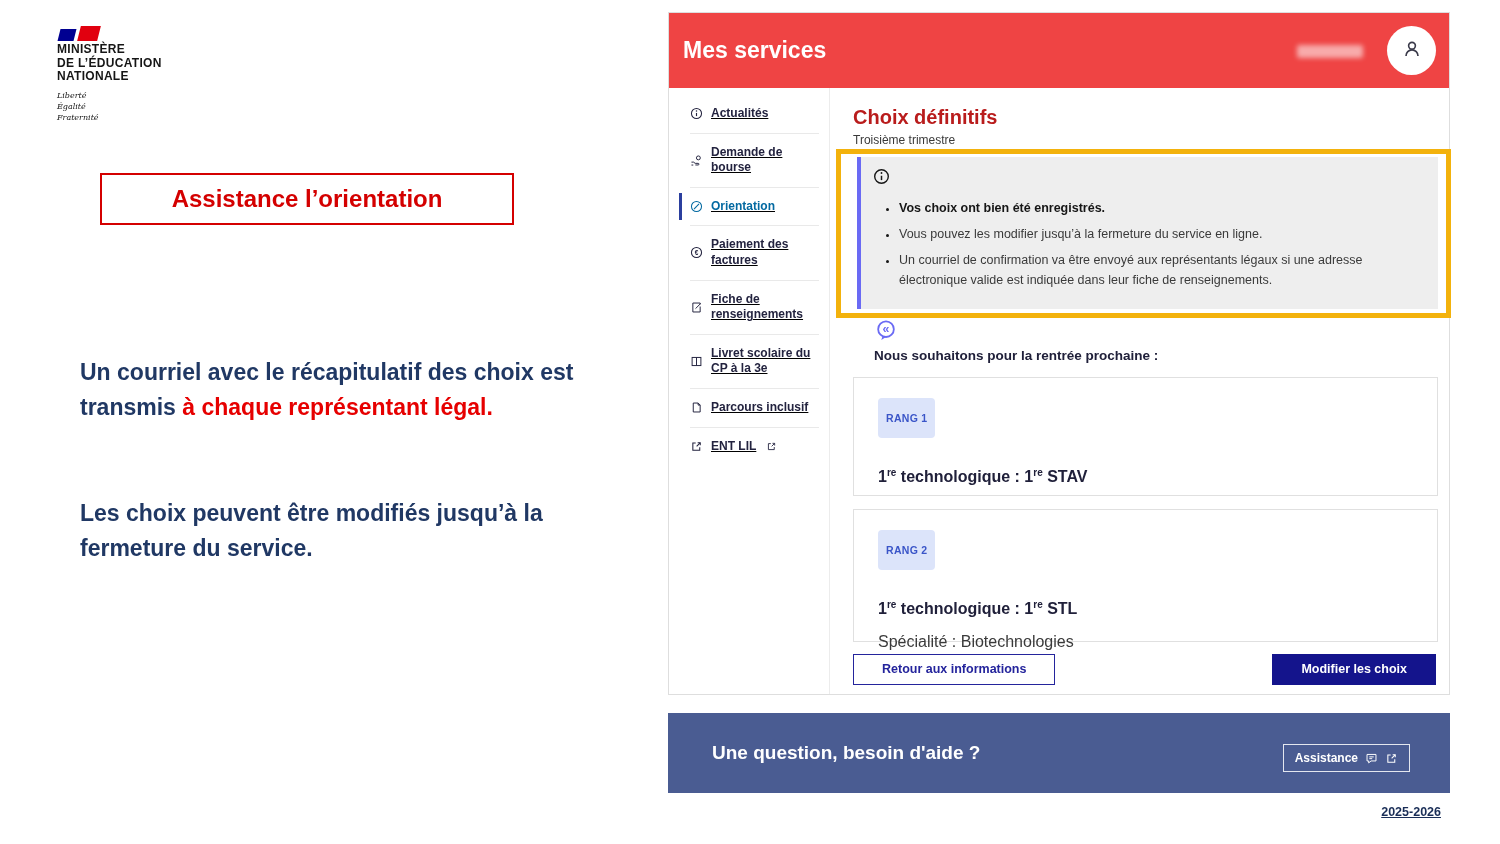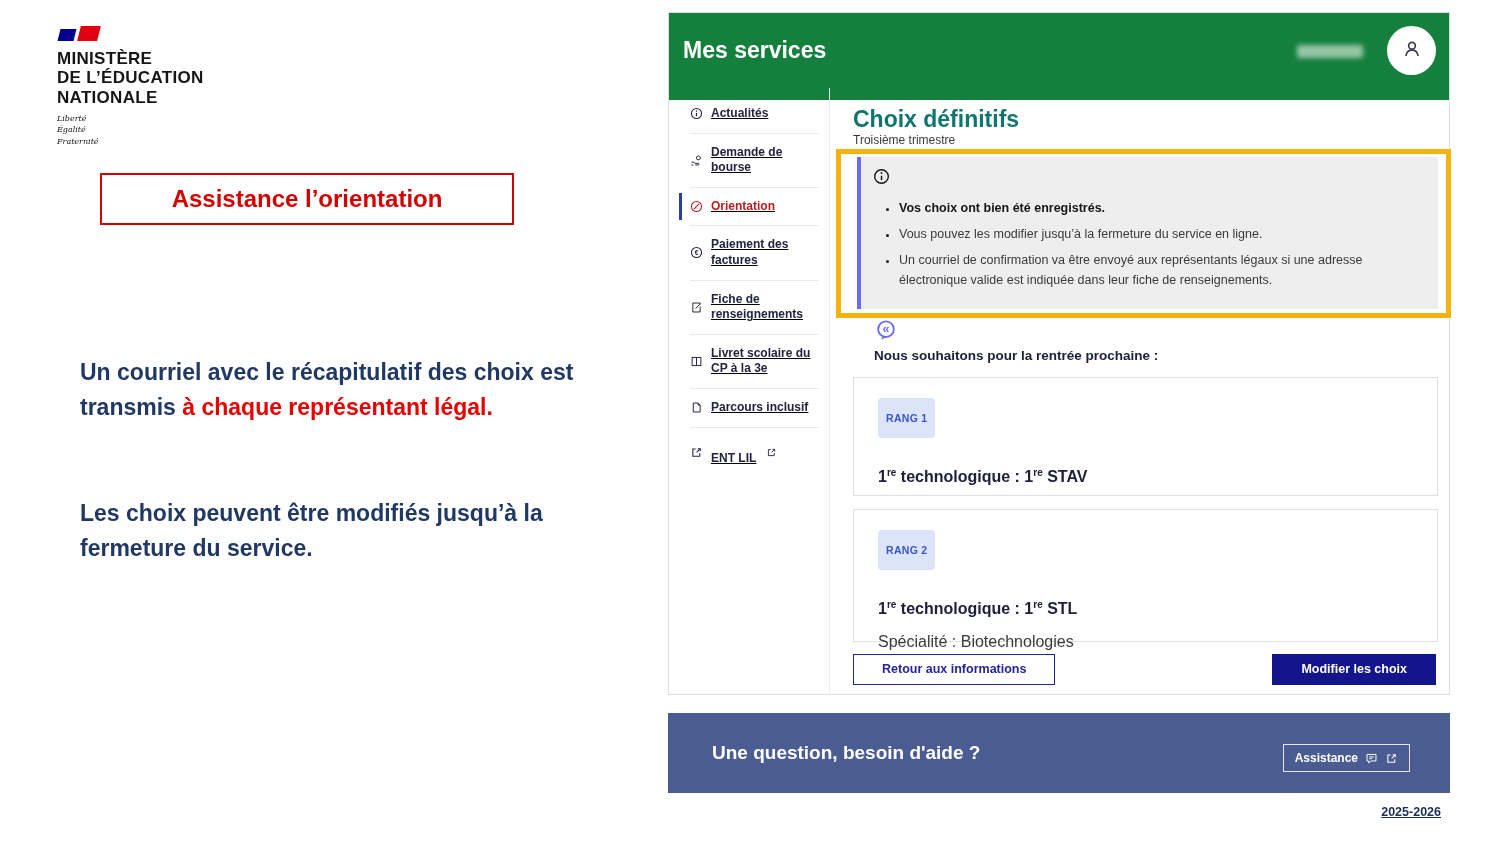--- a/index.html
+++ b/index.html
@@ -5,61 +5,61 @@
   * { margin:0; padding:0; box-sizing:border-box; }
   html,body { width:1500px; height:844px; background:#fff; font-family:"Liberation Sans", sans-serif; }
   #slide { position:relative; width:1500px; height:844px; background:#fff; overflow:hidden; }
   .abs { position:absolute; }
 
   
   .logo { left:57px; top:26px; width:200px; }
   .flag-row { display:flex; gap:4px; align-items:flex-end; margin-left:2px; }
   .flag-blue { width:16px; height:12px; background:#000091; transform:skewX(-14deg); }
   .flag-red  { width:20px; height:15px; background:#e1000f; transform:skewX(-14deg); }
-  .ministry { margin-top:8px; font-size:17px; font-weight:700; line-height:1.14; color:#161616; letter-spacing:.3px; }
+  .ministry { margin-top:2px; font-size:12px; font-weight:700; line-height:1.14; color:#161616; letter-spacing:.3px; }
   .motto { margin-top:6px; font-family:"DejaVu Serif", serif; font-style:italic; font-size:8px; line-height:1.4; color:#161616; }
 
   .callout { left:100px; top:173px; width:414px; height:52px; border:2px solid #d40000;
              display:flex; align-items:center; justify-content:center;
              font-size:24px; font-weight:700; color:#d40000; background:#fff; }
 
   .note { width:516px; font-size:23px; font-weight:700; color:#203864; line-height:1.52; }
   .note1 { left:80px; top:355px; }
   .note2 { left:80px; top:496px; }
   .note .red-part { color:#e60000;text-align:center; }
 
   .year { right:59px; top:805px; font-size:12.5px; font-weight:700; color:#1a2e57;text-decoration:underline; }
 
   
   #app { left:668px; top:12px; width:782px; height:683px; background:#fff; border:1px solid #dedede; }
-  .app-header { position:absolute; left:0; top:0; right:0; height:87px; background:#15803d; }
+  .app-header { position:absolute; left:0; top:0; right:0; height:75px; background:#ef4444; }
   .app-title { position:absolute; left:14px; top:0; line-height:75px; font-size:23px; font-weight:700; color:#fff; }
   .user-redacted { position:absolute; right:86px; top:32px; width:66px; height:13px; border-radius:2px;
                    background:rgba(255,255,255,.55); filter:blur(2.5px); }
   .avatar { position:absolute; right:13px; top:13px; width:49px; height:49px; border-radius:50%; background:#fff;
             display:flex; align-items:center; justify-content:center; color:#3a3a4a; cursor:pointer; }
   .avatar svg { width:20px; height:20px; }
 
   
   .sidebar { position:absolute; left:0; top:75px; bottom:0; width:161px; padding:7px 10px 0 21px;
              border-right:1px solid #ececec;text-decoration:underline; }
   .side-item { display:flex; align-items:center; gap:8px; padding:11px 0; border-bottom:1px solid #e9e9e9;
                font-size:12px; font-weight:600; color:#23233f; line-height:1.3; position:relative; cursor:pointer; }
   .side-item:last-child { border-bottom:none; }
   .side-item .ico { flex:none; display:inline-flex; }
   .side-item .ico svg { width:13px; height:13px; }
-  .side-item.active { color:#b91c1c; }
+  .side-item.active { color:#0369a1; }
   .side-item.active::before { content:""; position:absolute; left:-11px; top:5px; bottom:5px; width:3px; background:#2b3f9e; }
-  .side-item.bold-label .lbl { font-weight:700;margin-top:12px; }
+  .side-item.bold-label .lbl { font-weight:700; }
   .side-item .trail { margin-left:2px; display:inline-flex; }
   .side-item .trail svg { width:11px; height:11px; }
 
   
   .content { position:absolute; left:161px; top:75px; right:0; bottom:0; }
-  .content-title { position:absolute; left:23px; top:18px; font-size:23px; font-weight:800; color:#0f766e; }
+  .content-title { position:absolute; left:23px; top:18px; font-size:20px; font-weight:800; color:#b91c1c; }
   .content-sub { position:absolute; left:23px; top:45px; font-size:12px; color:#3a3a3a; }
 
   .highlight { position:absolute; left:6px; top:61px; width:615px; height:169px;
                border:5px solid #f3b20c; background:transparent; pointer-events:none; z-index:3; }
   .notice { position:absolute; left:27px; top:69px; width:581px; height:152px; background:#eeeeee;
             border-left:4px solid #6a6af4; padding:11px 18px 10px 12px; }
   .notice .ico svg { width:17px; height:17px; color:#161616; }
   .notice ul { margin:9px 0 0 0; padding-left:26px; }
   .notice li { font-size:12.5px; color:#3a3a3a; line-height:1.6; margin-bottom:6px; }
   .notice li::marker { color:#161616; font-size:11px; }

